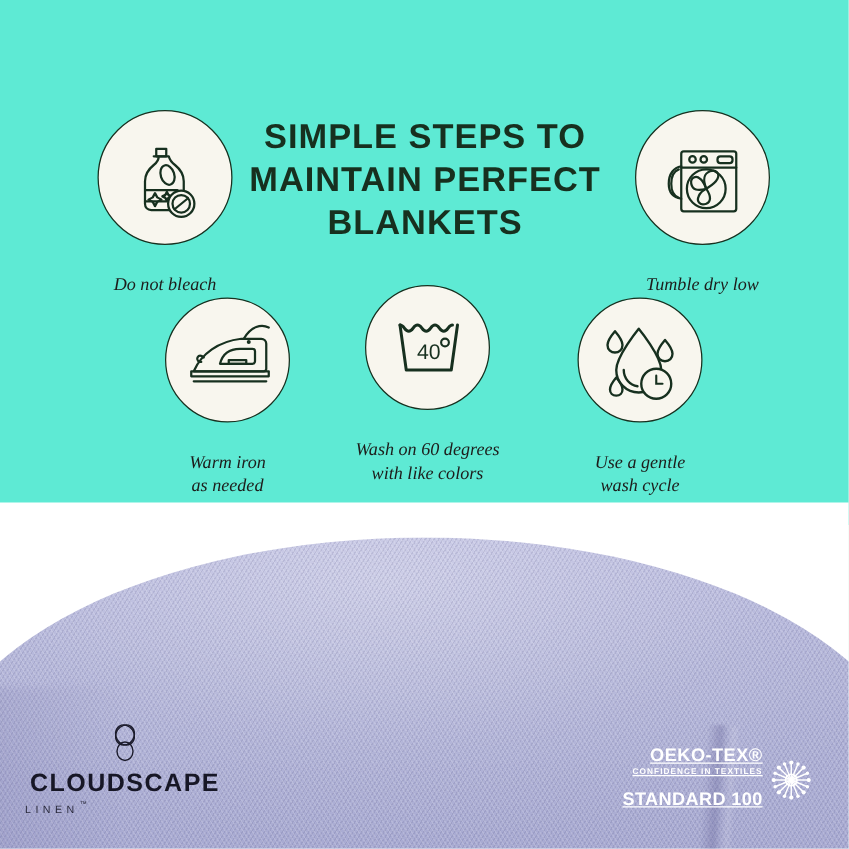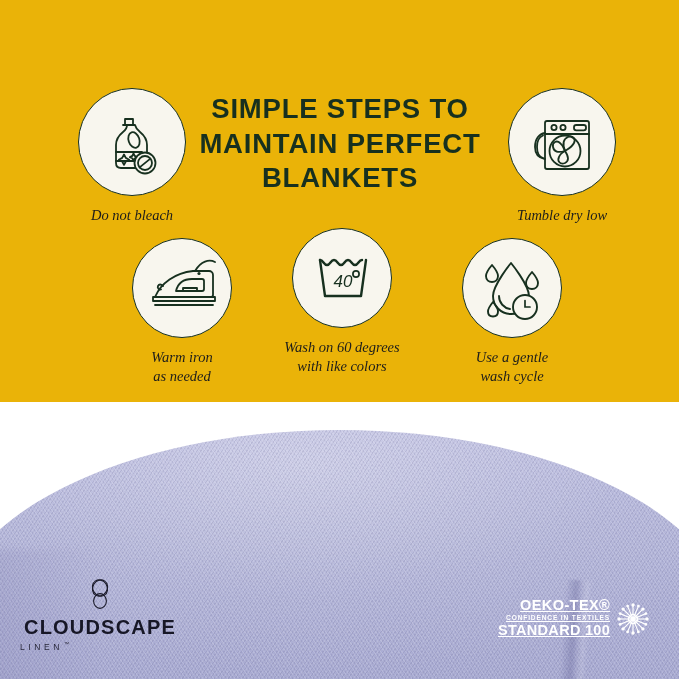--- a/index.html
+++ b/index.html
@@ -11,46 +11,45 @@
   #stage {
     position: relative;
     width: 679px; height: 679px;
     background: #f6f4ea;
   }
 
   
   #info-panel {
     position: absolute;
     left: 0; top: 0; width: 679px; height: 420px;
-    background: #eab308;
+    background: #5eead4;
   }
 
   #headline {
     position: absolute;
     left: 178px; top: 92px; width: 324px;
     text-align: center;
     color: #17301f;
     font-family: "Liberation Sans", sans-serif;
     font-size: 27.5px;
     font-weight: 700;
     letter-spacing: 0.8px;
     line-height: 1.26;
   }
 
   .care-item { position: absolute; }
   .care-circle {
     position: relative;
     border: 1.6px solid #17301f;
     border-radius: 50%;
     background: #f8f6ee;
-    font-style: italic;
   }
   .care-circle svg { position: absolute; left: 0; top: 0; }
   .care-label {
-    margin-top: 10px;
+    margin-top: 23px;
     text-align: center;
     color: #1d1d1b;
     font-family: "Liberation Serif", serif;
     font-style: italic;
     font-size: 14.5px;
     line-height: 1.3;
     white-space: pre-line;
   }
 
   
@@ -159,20 +158,21 @@
   }
   #oekotex-line2 {
     font-family: "Liberation Sans", sans-serif;
     font-size: 6.6px; font-weight: 700; letter-spacing: 0.85px;
     line-height: 1.5;
   }
   #oekotex-line3 {
     font-family: "Liberation Sans", sans-serif;
     font-size: 14.5px; font-weight: 700; letter-spacing: 0.3px;
     line-height: 1.1;
+    margin-top: 10px;
   }
 </style>
 </head>
 <body>
 
 <div id="stage">
 
   <div id="info-panel">
 
     <div id="headline">SIMPLE STEPS TO MAINTAIN PERFECT BLANKETS</div>

